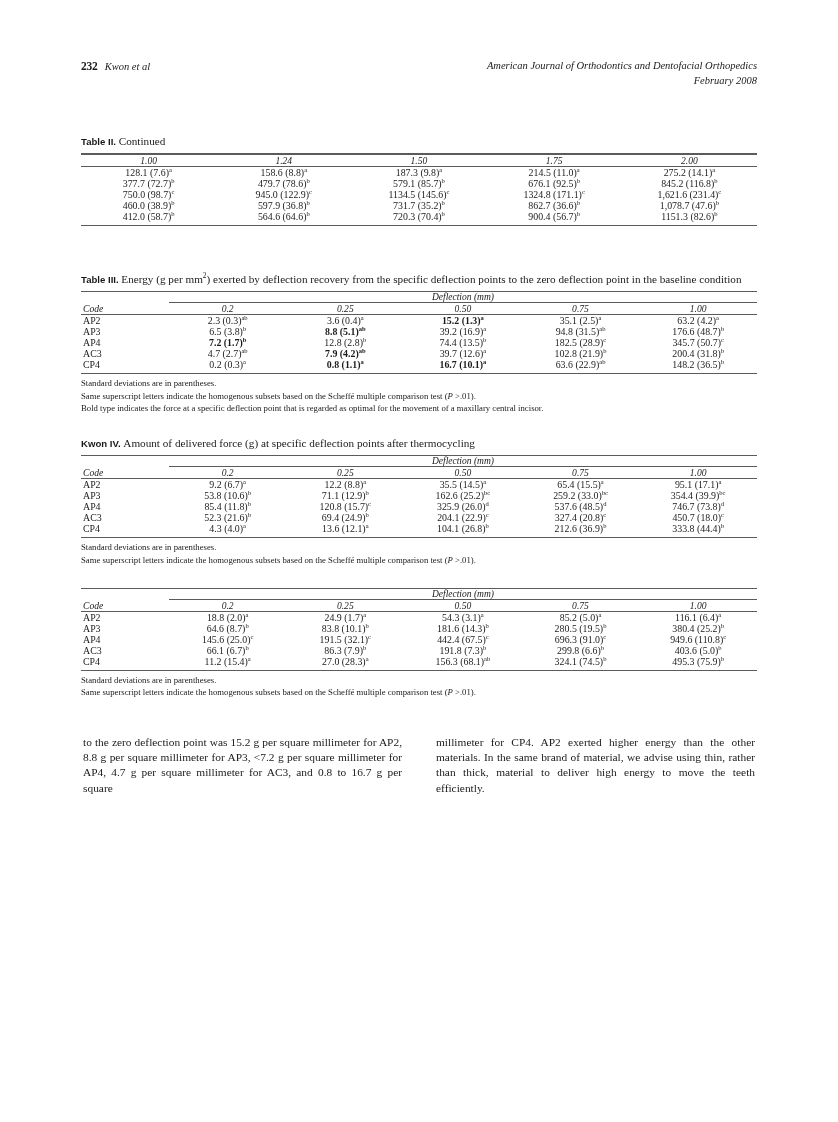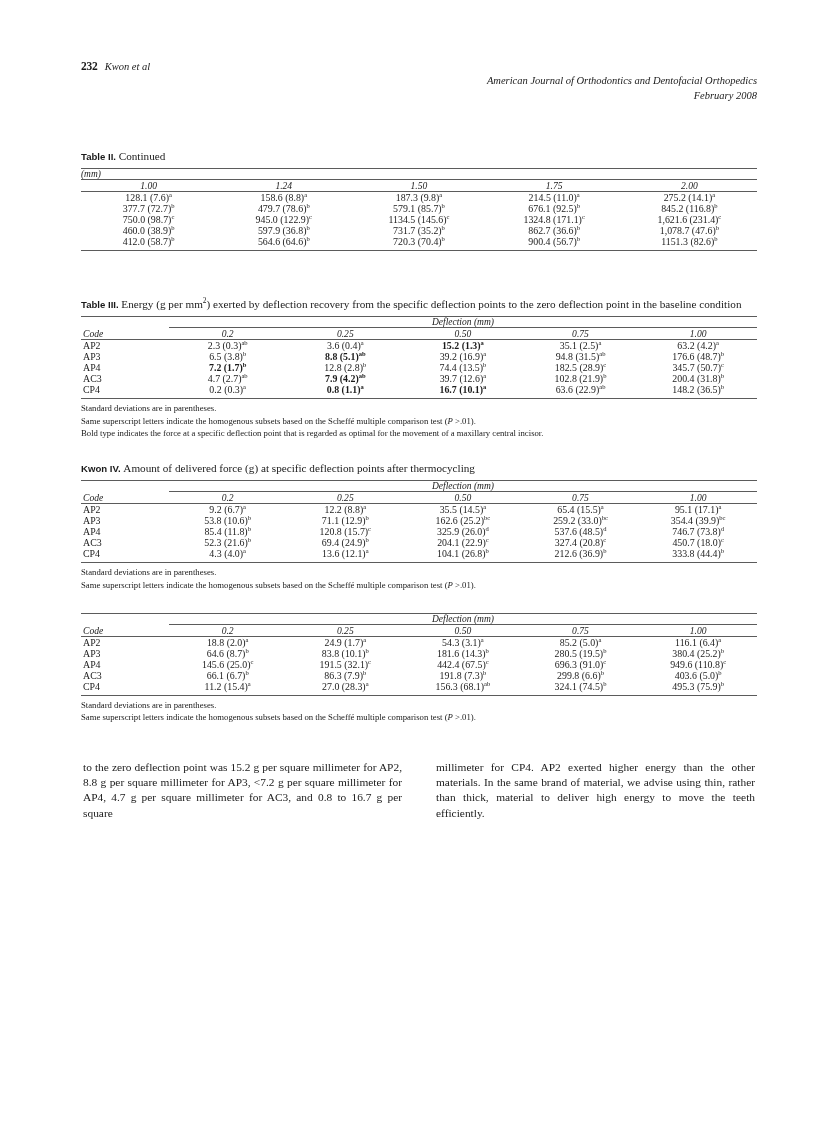--- a/index.html
+++ b/index.html
@@ -43,21 +43,20 @@
   .runhead-left .pageno {
     font-weight: bold;
     font-style: normal;
     font-size: 11.5px;
     margin-right: 7px;
     letter-spacing: -0.2px;
   }
   .runhead-right {
     text-align: right;
     white-space: nowrap;
-    margin-top: 15px;
   }
 
   
   .table-block {
     width: 100%;
   }
   .tbl-caption {
     font-size: 10.6px;
     line-height: 1.32;
     margin: 0 0 4px 0;
@@ -176,23 +175,20 @@
     <div class="table-block">
       <div class="tbl-caption">
         <span class="tnum">Table II.</span>
         <span class="ttext">Continued</span>
       </div>
       <table class="dt t2">
         <tbody>
           <tr class="rule-top">
               <td colspan="5"></td>
             </tr>
-          <tr class="unitrow">
-            <td colspan="5">(mm)</td>
-          </tr>
           <tr class="rule-thin">
               <td colspan="5"></td>
             </tr>
           <tr class="colhead">
             <td>1.00</td>
             <td>1.24</td>
             <td>1.50</td>
             <td>1.75</td>
             <td>2.00</td>
           </tr>

